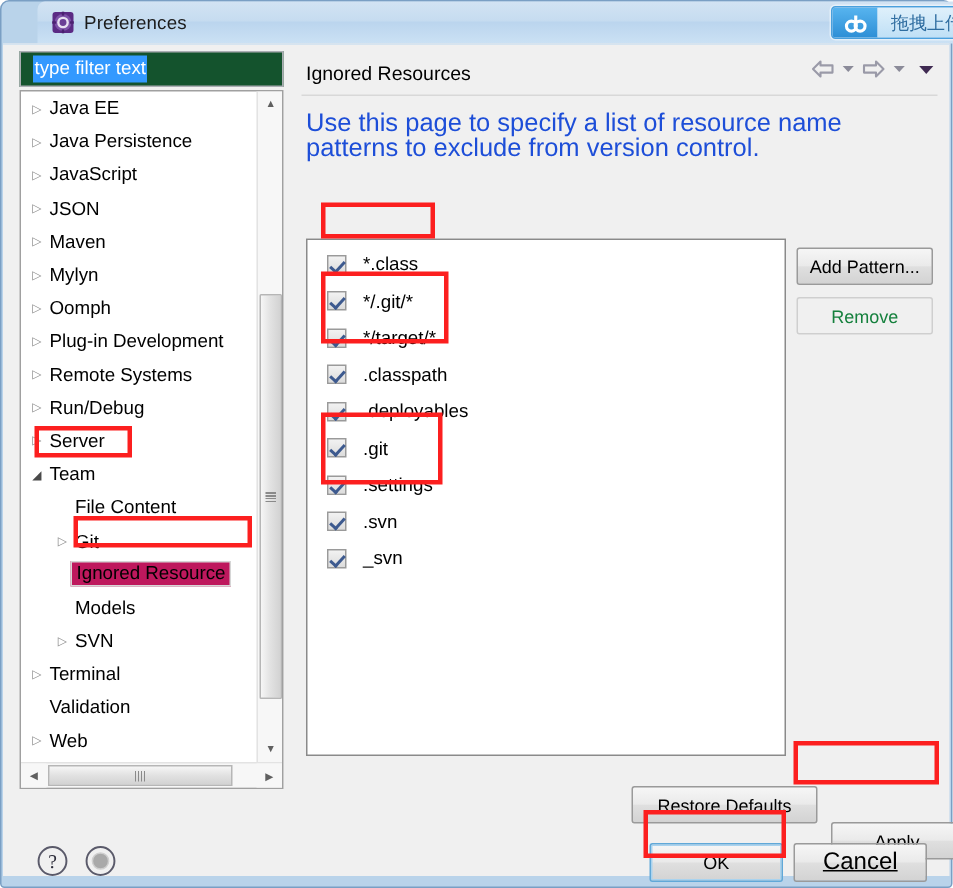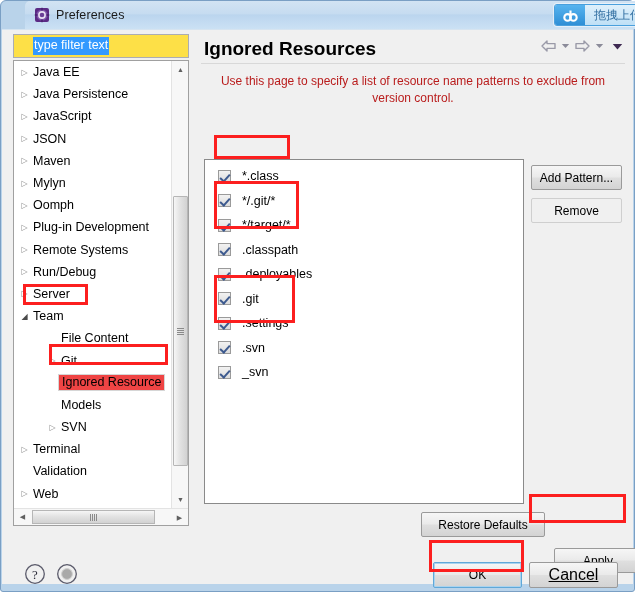--- a/index.html
+++ b/index.html
@@ -75,23 +75,23 @@
   
   #left-pane {
     position: absolute;
     left: 10px; top: 4px;
     width: 184px; height: 492px;
   }
   #filter-box {
     position: absolute; left: 1px; top: 0;
     width: 176px; height: 24px;
     border: 1px solid #abadb3;
-    background: #fde047;
+    background: #14532d;
     display: flex; align-items: center;
-    padding-left: 19px;
+    padding-left: 8px;
   }
   #filter-text {
     font-size: 12.5px;
     background: #3399ff;
     color: #ffffff;
     padding: 1px 1px 2px 1px;
     line-height: 15px;
   }
   #tree-box {
     position: absolute; left: 1px; top: 26px;
@@ -118,27 +118,27 @@
     width: 13px; height: 22px;
     display: inline-flex; align-items: center; justify-content: center;
     flex: 0 0 auto;
     color: #8d8d8d;
     font-size: 8px;
   }
   .tree-row .arrow.none { color: transparent; }
   .tree-row.expanded .arrow { color: #4a4a4a; }
   .tree-row .label { padding-left: 2px; }
   .tree-row.selected .label {
-    background: #ef4444;
+    background: #be185d;
     border: 1px solid #d6d6d6;
     padding: 0px 3px 1px 3px;
     margin-left: -1px;
   }
   .ind-0 { padding-left: 4px; }
-  .ind-1 { padding-left: 32px; }
+  .ind-1 { padding-left: 21px; }
 
   
   #tree-vsb {
     position: absolute; right: 0; top: 0;
     width: 17px; height: 447px;
     background: #f7f7f7;
     border-left: 1px solid #e3e3e3;
   }
   .sb-btn {
     width: 17px; height: 17px;
@@ -184,33 +184,32 @@
     left: 199px; top: 4px;
     width: 424px; height: 492px;
   }
   #page-header {
     position: relative;
     height: 30px;
     display: flex; align-items: center;
     border-bottom: 1px solid #d8d8d8;
   }
   #page-title {
-    font-size: 19px; font-weight: bold; color: #000;
+    font-size: 13px; font-weight: normal; color: #000;
     padding-left: 3px;
   }
   #nav-icons {
     position: absolute; right: 2px; top: 5px;
     display: flex; align-items: center; gap: 4px;
   }
   .nav-ico { display: flex; align-items: center; }
   #page-desc {
     padding: 9px 3px 0 3px;
-    font-size: 12px; color: #b91c1c;
+    font-size: 17px; color: #1d4ed8;
     line-height: 17px;
-    text-align: center;
   }
   #patterns-label {
     padding: 9px 3px 3px 3px;
     font-size: 12.5px; color: #000;
   }
 
   #list-area {
     position: absolute;
     left: 3px; top: 125px;
     width: 320px; height: 345px;
@@ -252,41 +251,41 @@
     width: 91px; height: 25px;
     display: flex; align-items: center; justify-content: center;
     font-size: 12px;
     border: 1px solid #9a9a9a;
     border-radius: 2px;
     background: linear-gradient(to bottom, #f6f6f6, #eaeaea 48%, #dfdfdf 52%, #d3d3d3);
     color: #000;
     margin-bottom: 8px;
   }
   .sbtn.disabled {
-    color: #000000;
+    color: #15803d;
     border-color: #cfcfcf;
     background: #f0f0f0;
   }
 
   #bottom-page-buttons {
     position: absolute;
     left: 0; top: 478px;
     width: 424px; height: 27px;
   }
   .pbtn {
     position: absolute;
     height: 25px;
     display: flex; align-items: center; justify-content: center;
     font-size: 12px;
     border: 1px solid #9a9a9a;
     border-radius: 2px;
     background: linear-gradient(to bottom, #f6f6f6, #eaeaea 48%, #dfdfdf 52%, #d3d3d3);
     color: #000;
   }
-  #restore-defaults-button { left: 220px; top: 0; width: 124px; }
+  #restore-defaults-button { left: 220px; top: 12px; width: 124px; }
   #apply-button { left: 353px; top: 0; width: 88px; margin-top: 36px; }
 
   
   #bottom-bar {
     position: absolute;
     left: 1px; top: 524px;
     width: 629px; height: 46px;
   }
   #help-icon, #shell-icon {
     position: absolute; top: 9px;

